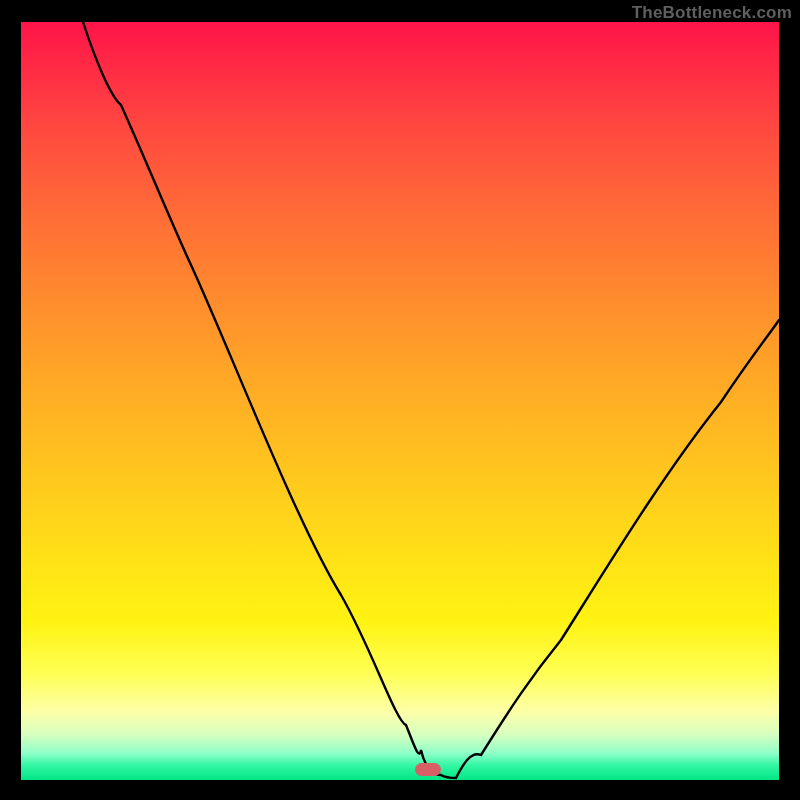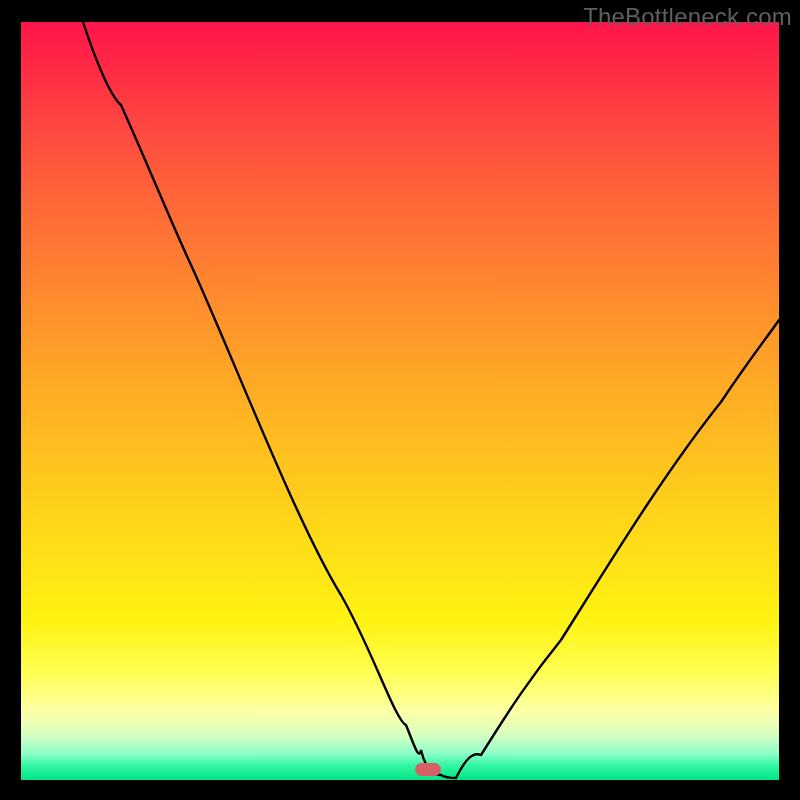--- a/index.html
+++ b/index.html
@@ -12,22 +12,22 @@
     position: relative;
     width: 800px;
     height: 800px;
     background: #000000;
   }
   .watermark {
     position: absolute;
     top: 3px;
     right: 8px;
     color: #5f5f5f;
-    font-size: 24px;
-    font-weight: 400;
+    font-size: 17px;
+    font-weight: 700;
     letter-spacing: 0.2px;
     z-index: 5;
   }
   .plot {
     position: absolute;
     left: 21px;
     top: 22px;
     width: 758px;
     height: 758px;
     background: linear-gradient(to bottom,

